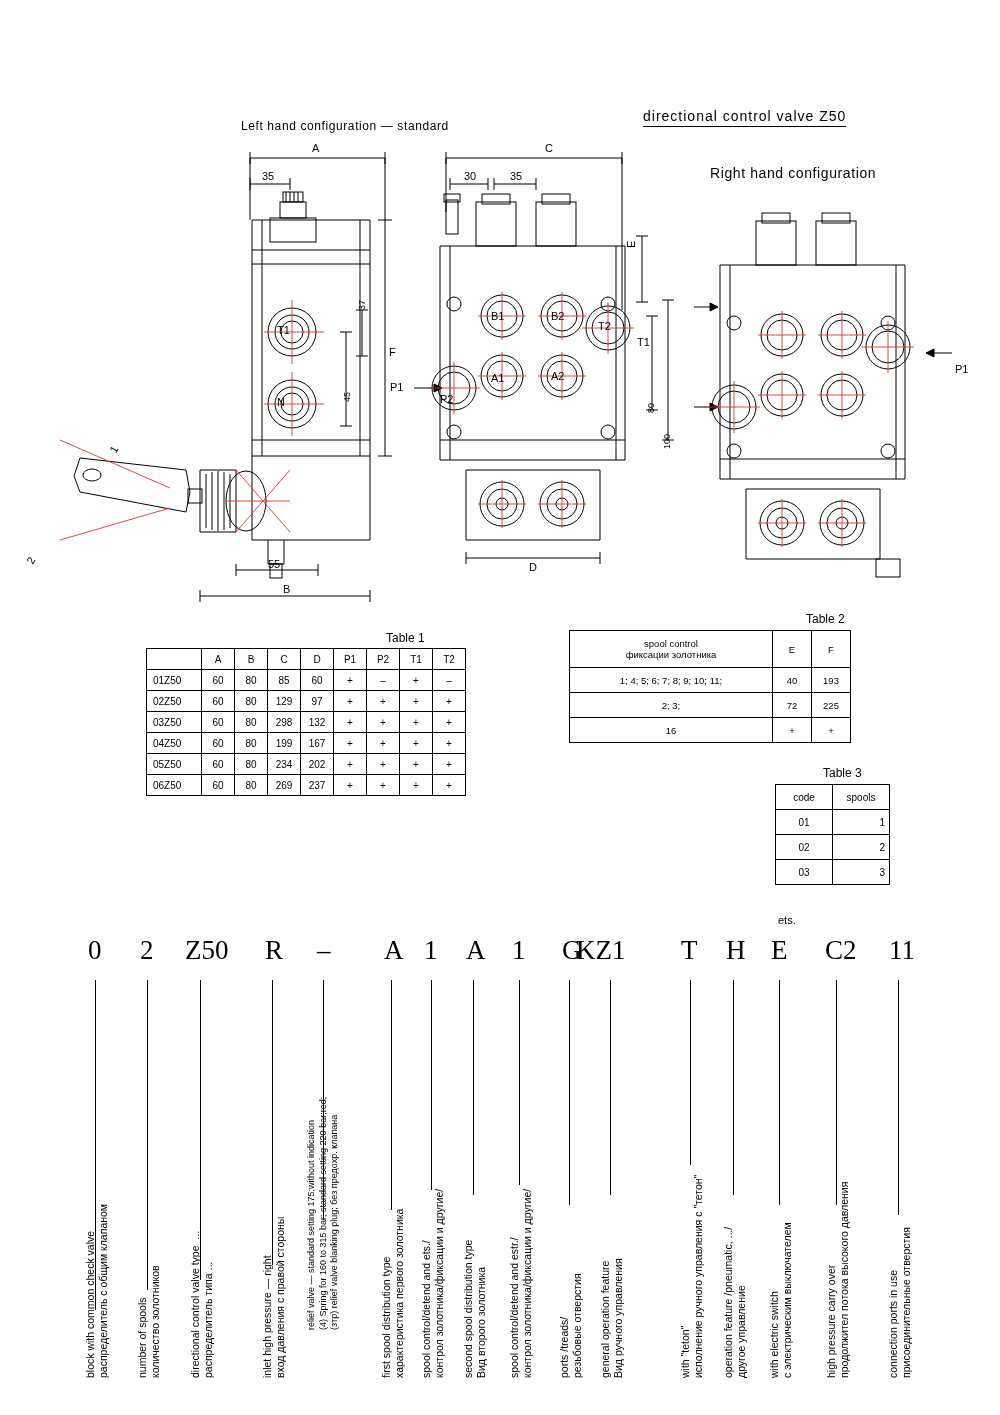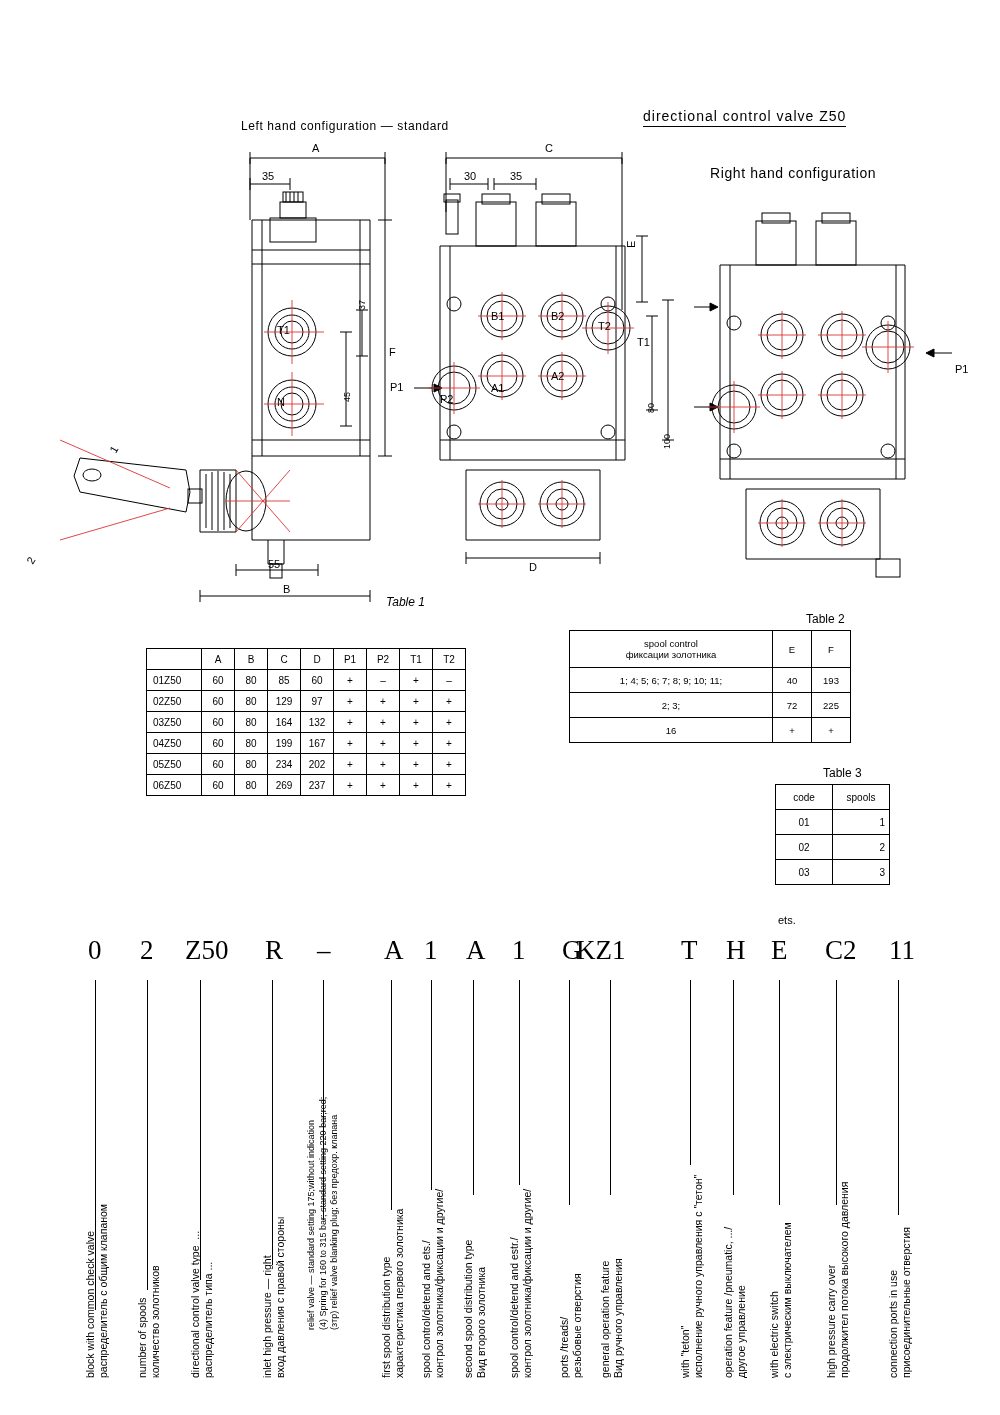--- a/index.html
+++ b/index.html
@@ -213,21 +213,21 @@
   </g>
 </svg>
 <div class="abs lbl-sm" style="left:545px;top:142px;">C</div>
 <div class="abs lbl-sm" style="left:464px;top:170px;">30</div>
 <div class="abs lbl-sm" style="left:510px;top:170px;">35</div>
 <div class="abs lbl-sm" style="left:625px;top:248px;transform:rotate(-90deg);transform-origin:0 0;">E</div>
 <div class="abs lbl-xs" style="left:646px;top:413px;transform:rotate(-90deg);transform-origin:0 0;">80</div>
 <div class="abs lbl-xs" style="left:662px;top:449px;transform:rotate(-90deg);transform-origin:0 0;">100</div>
 <div class="abs lbl-sm" style="left:491px;top:310px;">B1</div>
 <div class="abs lbl-sm" style="left:551px;top:310px;">B2</div>
-<div class="abs lbl-sm" style="left:491px;top:382px;">A1</div>
+<div class="abs lbl-sm" style="left:491px;top:372px;">A1</div>
 <div class="abs lbl-sm" style="left:551px;top:370px;">A2</div>
 <div class="abs lbl-sm" style="left:598px;top:320px;">T2</div>
 <div class="abs lbl-sm" style="left:637px;top:336px;">T1</div>
 <div class="abs lbl-sm" style="left:440px;top:393px;">P2</div>
 <div class="abs lbl-sm" style="left:390px;top:381px;">P1</div>
 <div class="abs lbl-sm" style="left:529px;top:561px;">D</div>
 
 <svg class="abs" style="left:690px;top:195px;" width="290" height="400" viewBox="0 0 290 400">
   <g fill="none" stroke="#000" stroke-width="1">
     <rect x="66" y="26" width="40" height="44"></rect>
@@ -284,21 +284,21 @@
     <line x1="44" y1="186" x2="44" y2="238"></line>
       <line x1="18" y1="212" x2="70" y2="212"></line>
     <line x1="92" y1="304" x2="92" y2="352"></line>
       <line x1="68" y1="328" x2="116" y2="328"></line>
     <line x1="152" y1="304" x2="152" y2="352"></line>
       <line x1="128" y1="328" x2="176" y2="328"></line>
   </g>
 </svg>
 <div class="abs lbl-sm" style="left:955px;top:363px;">P1</div>
 
-<div class="abs tcap" style="left:386px;top:595px;font-style:italic;">Table 1</div>
+<div class="abs tcap" style="left:386px;top:631px;">Table 1</div>
 <table class="t1 abs" style="left:146px;top:648px;">
   <tbody>
       <tr>
     <th class="first"></th>
     <th>A</th>
     <th>B</th>
     <th>C</th>
     <th>D</th>
     <th>P1</th>
     <th>P2</th>
@@ -324,21 +324,21 @@
     <td>97</td>
     <td>+</td>
     <td>+</td>
     <td>+</td>
     <td>+</td>
   </tr>
   <tr>
     <td class="first">03Z50</td>
     <td>60</td>
     <td>80</td>
-    <td>164</td>
+    <td>298</td>
     <td>132</td>
     <td>+</td>
     <td>+</td>
     <td>+</td>
     <td>+</td>
   </tr>
   <tr>
     <td class="first">04Z50</td>
     <td>60</td>
     <td>80</td>

